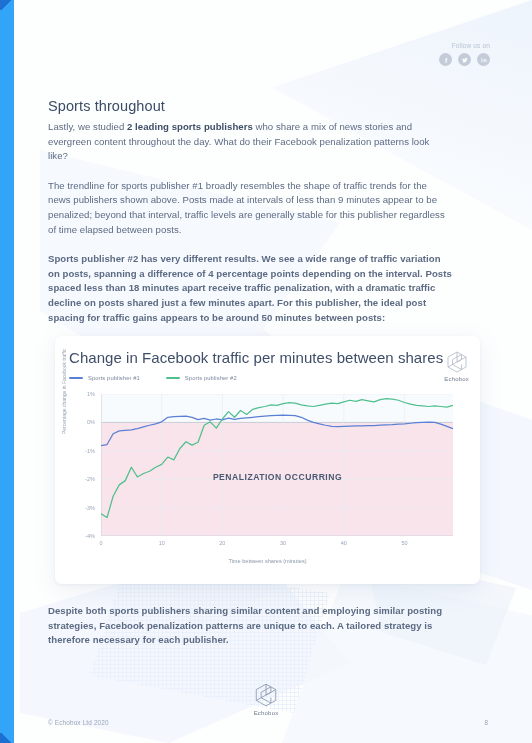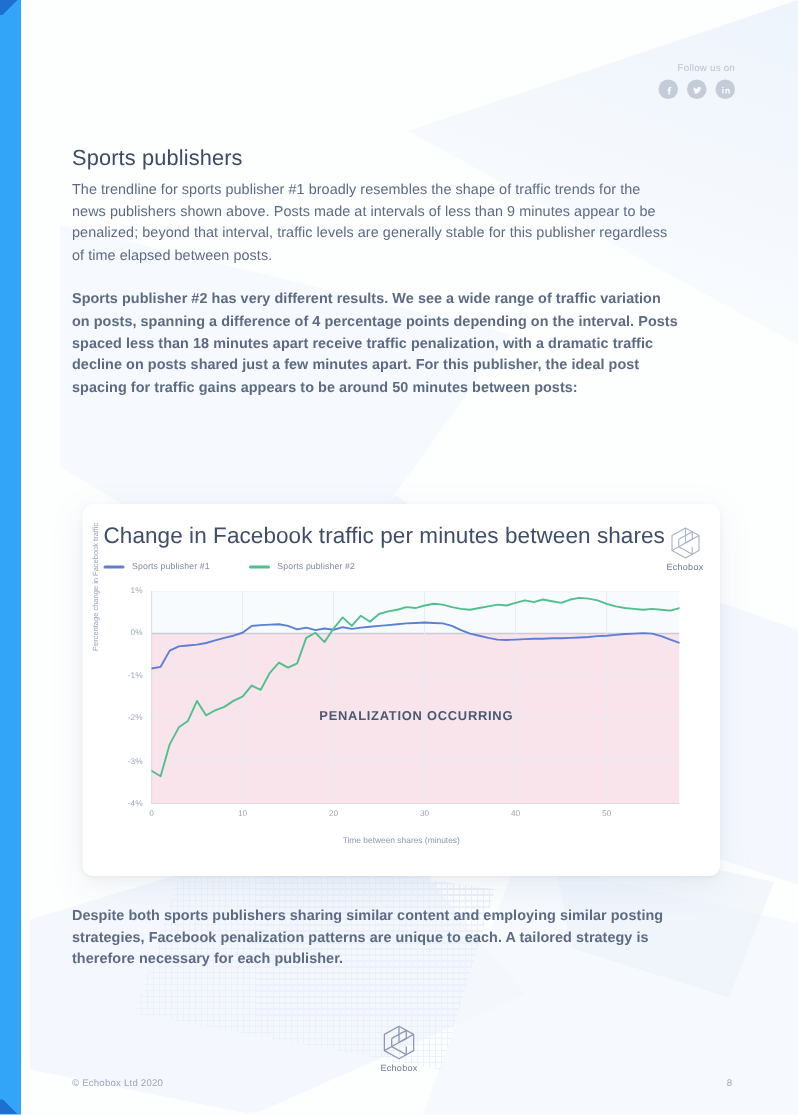--- a/index.html
+++ b/index.html
@@ -131,22 +131,23 @@
       </a>
       <a class="soc">
         <svg viewBox="0 0 24 24">
             <path d="M7.2 19H4.5V9.8h2.7V19zM5.8 8.6c-.9 0-1.6-.7-1.6-1.6s.7-1.6 1.6-1.6 1.6.7 1.6 1.6-.7 1.6-1.6 1.6zM19.5 19h-2.7v-4.5c0-1.1 0-2.4-1.5-2.4s-1.7 1.1-1.7 2.3V19h-2.7V9.8h2.6v1.2h.1c.4-.7 1.3-1.4 2.6-1.4 2.7 0 3.3 1.8 3.3 4.2V19z"></path>
           </svg>
       </a>
     </div>
   </div>
 
   <div class="body-col">
-    <h1 class="title">Sports publishers</h1>
-
+    <h1 class="title">Sports throughout</h1>
+
+    <p class="para"><span>Lastly, we studied </span><b>2 leading sports publishers</b><span> who share a mix of news stories and evergreen content throughout the day. What do their Facebook penalization patterns look like?</span></p>
 
     <p class="para">The trendline for sports publisher #1 broadly resembles the shape of traffic trends for the news publishers shown above. Posts made at intervals of less than 9 minutes appear to be penalized; beyond that interval, traffic levels are generally stable for this publisher regardless of time elapsed between posts.</p>
 
     <p class="para">Sports publisher #2 has very different results. We see a wide range of traffic variation on posts, spanning a difference of 4 percentage points depending on the interval. Posts spaced less than 18 minutes apart receive traffic penalization, with a dramatic traffic decline on posts shared just a few minutes apart. For this publisher, the ideal post spacing for traffic gains appears to be around 50 minutes between posts:</p>
   </div>
 
   <div class="chart-card">
 
     <div class="chart-head">
       <div class="chart-title">Change in Facebook traffic per minutes between shares</div>

